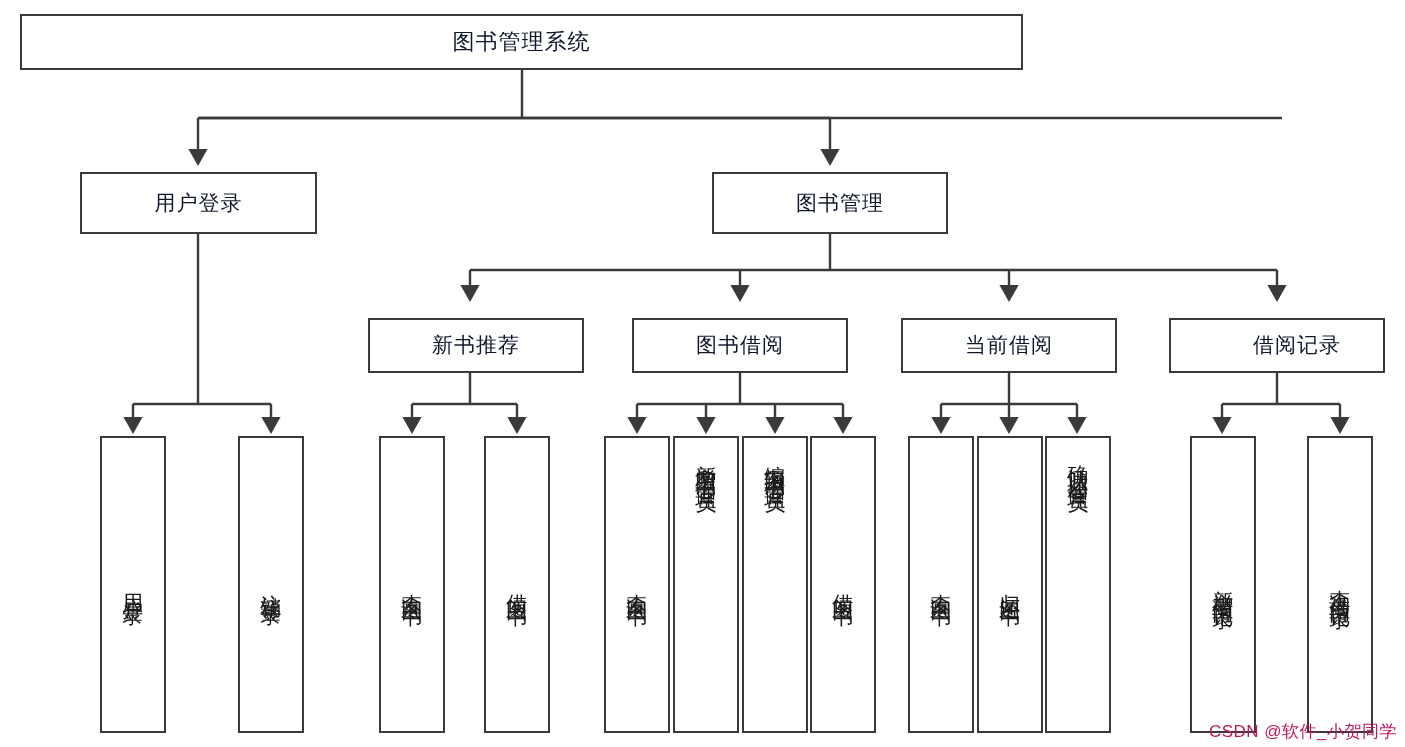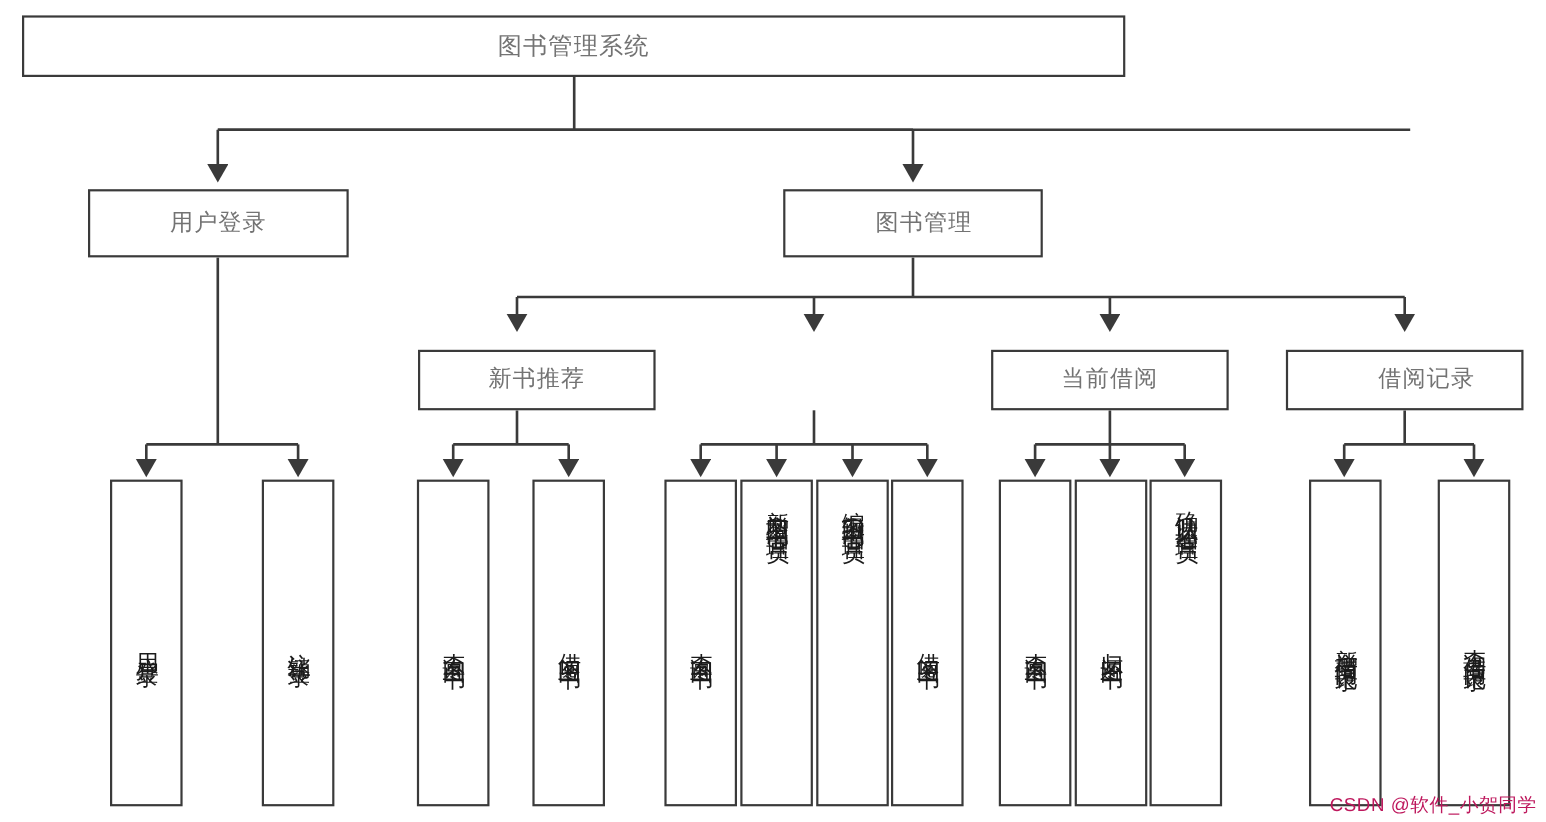--- a/index.html
+++ b/index.html
@@ -27,21 +27,21 @@
     border:2px solid #3a3a3a;
     display:flex;
     align-items:center;
     justify-content:center;
     z-index:2;
   }
   .node .label{
     font-size:21px;
     line-height:1.15;
     letter-spacing:1px;
-    color:#737373;
+    color:#0f172a;
     white-space:nowrap;
   }
   .node.root .label{font-size:22px;}
   .leaf{
     position:absolute;
     box-sizing:border-box;
     background:#ffffff;
     border:2px solid #3a3a3a;
     display:flex;
     align-items:flex-start;
@@ -131,24 +131,27 @@
   </div>
 
   <div class="node" style="left:80px;top:172px;width:237px;height:62px;">
     <span class="label">用户登录</span>
   </div>
 
   <div class="node" style="left:712px;top:172px;width:236px;height:62px;padding-left:20px;">
     <span class="label">图书管理</span>
   </div>
 
-  <div class="node" style="left:380px;top:318px;width:216px;height:55px;text-align:center;">
+  <div class="node" style="left:368px;top:318px;width:216px;height:55px;text-align:center;">
     <span class="label">新书推荐</span>
   </div>
 
+  <div class="node" style="left:632px;top:318px;width:216px;height:55px;">
+    <span class="label">图书借阅</span>
+  </div>
 
   <div class="node" style="left:901px;top:318px;width:216px;height:55px;">
     <span class="label">当前借阅</span>
   </div>
 
   <div class="node" style="left:1169px;top:318px;width:216px;height:55px;padding-left:40px;">
     <span class="label">借阅记录</span>
   </div>
 
   <div class="leaf center-v" style="left:100px;top:436px;width:66px;height:297px;">

